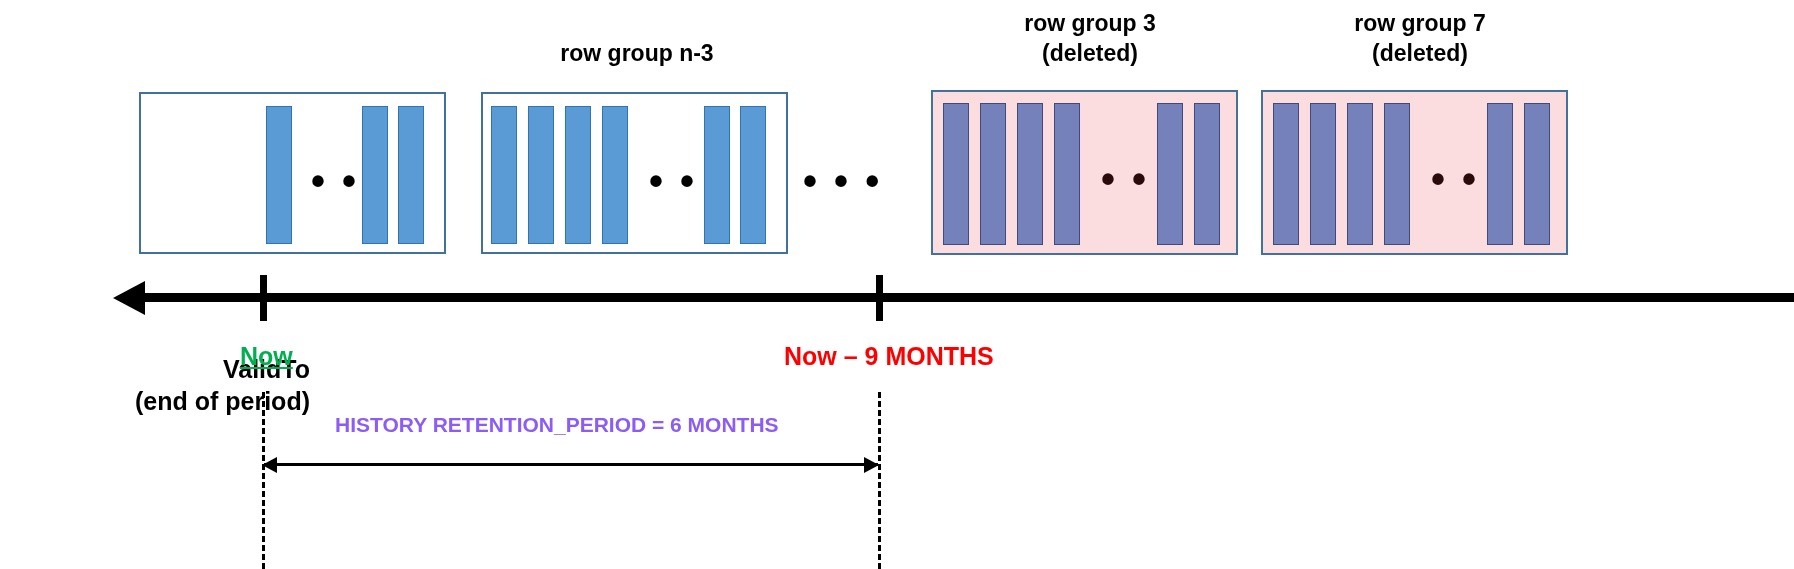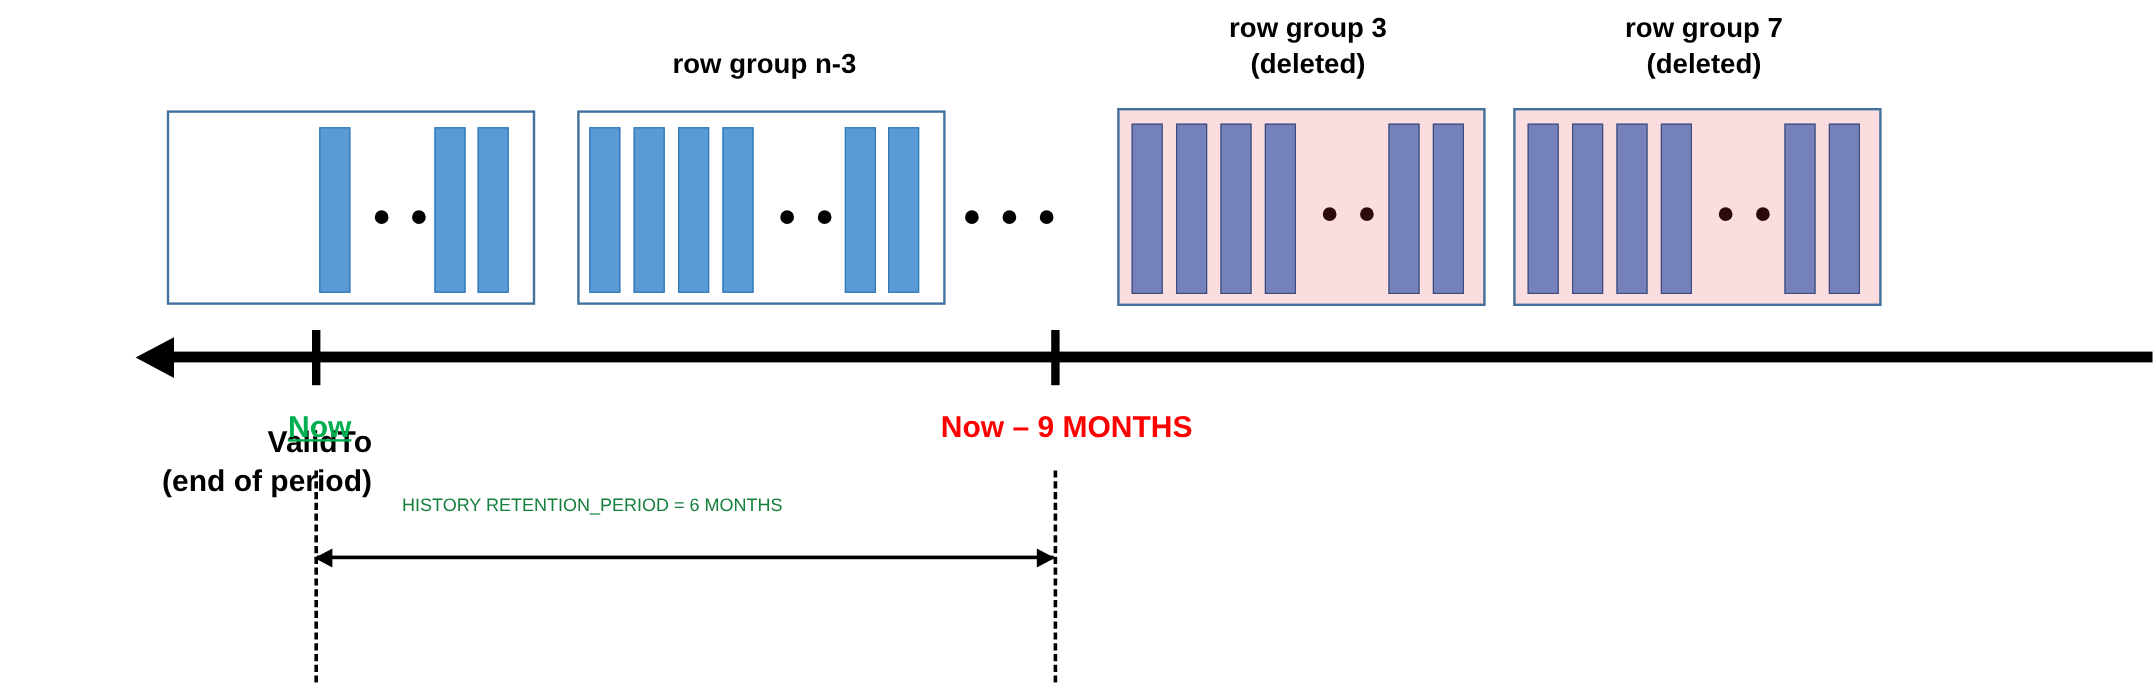--- a/index.html
+++ b/index.html
@@ -118,23 +118,23 @@
     position: absolute;
     width: 0;
     height: 0;
     border-top: 8px solid transparent;
     border-bottom: 8px solid transparent;
   }
   .span-arrow-l { border-right: 15px solid #000000; }
   .span-arrow-r { border-left: 15px solid #000000; }
   .retention-label {
     position: absolute;
-    font-weight: normal;
-    font-size: 15px;
-    color: #15803d;
+    font-weight: bold;
+    font-size: 21px;
+    color: #8b5cf6;
     white-space: nowrap;
   }
 </style>
 </head>
 <body>
 
 <div id="canvas">
 
 
   <div class="group-title" style="left:482px; top:38px; width:310px;">row group n-3</div>

